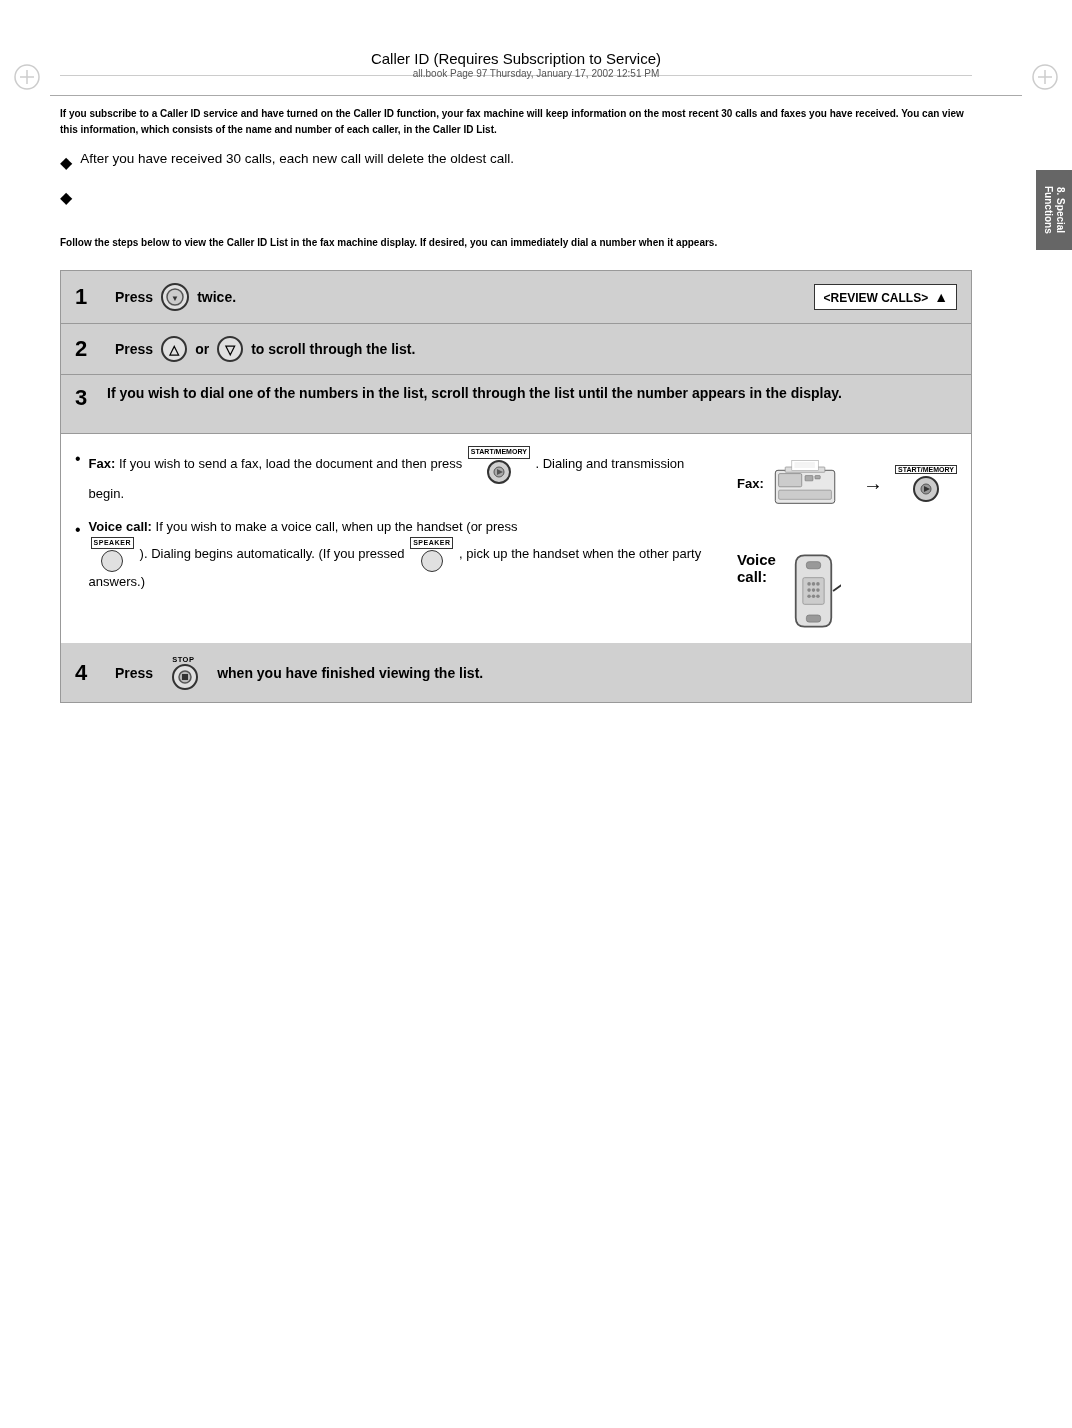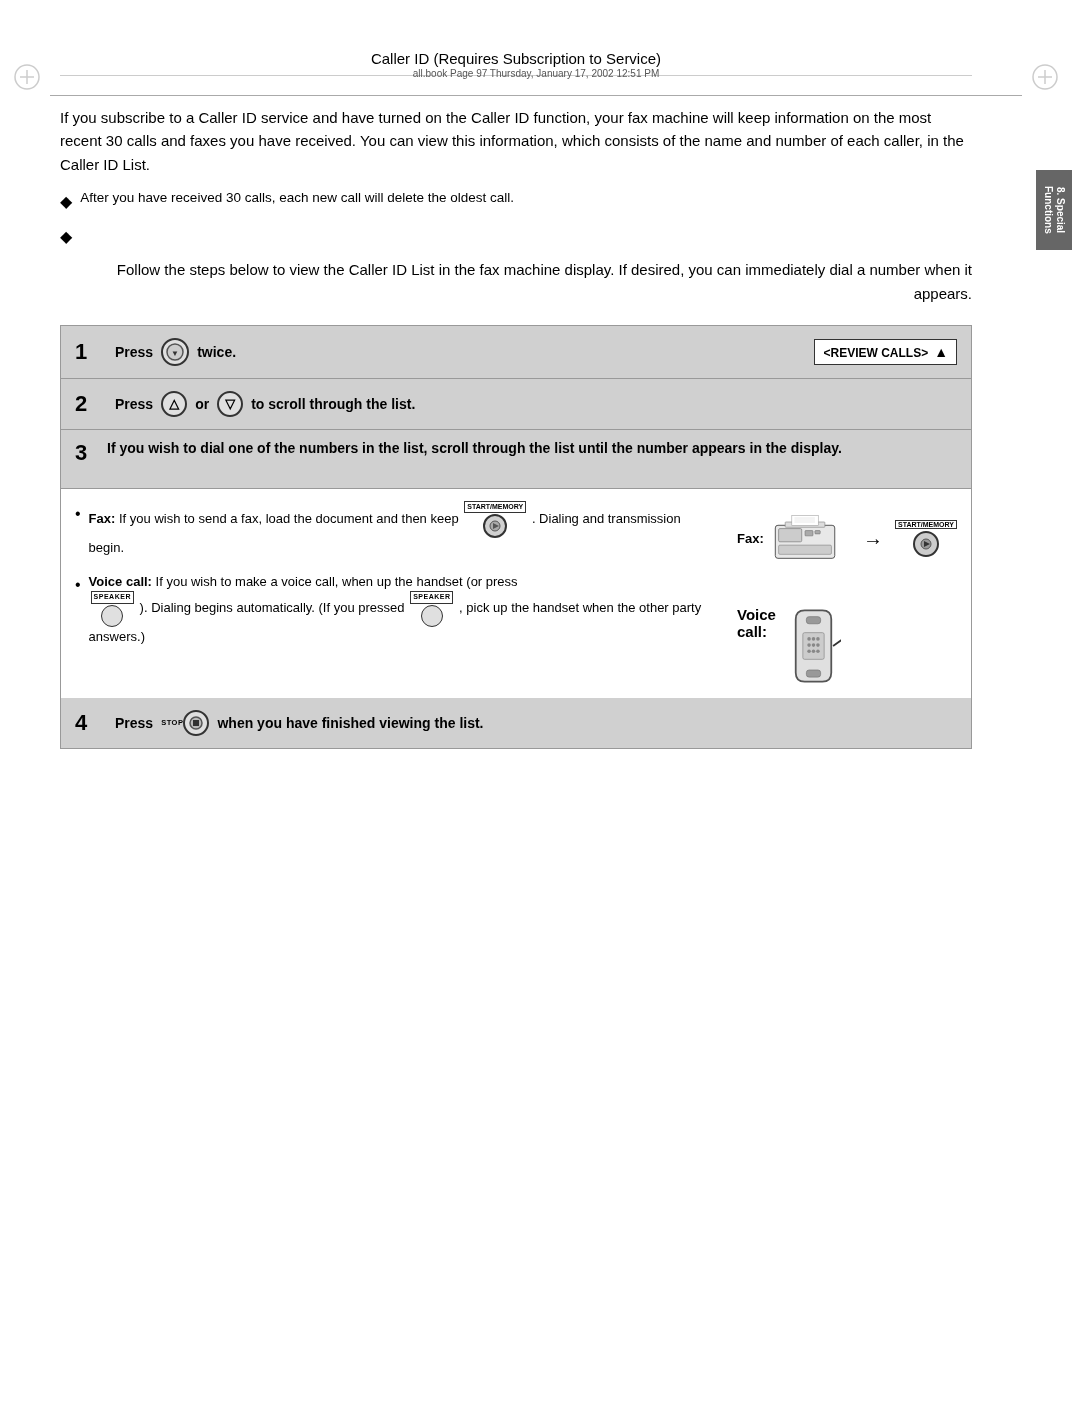--- a/index.html
+++ b/index.html
@@ -87,23 +87,24 @@
     .section-title {
       font-size: 20px;
       font-style: italic;
       font-weight: bold;
       margin-bottom: 16px;
       margin-top: 10px;
     }
 
     
     .body-text {
-      font-size: 15px;
+      font-size: 10px;
       line-height: 1.55;
       margin-bottom: 12px;
+      font-weight: bold;
     }
 
     
     .bullet-item {
       display: flex;
       align-items: flex-start;
       margin-bottom: 8px;
       font-size: 13.5px;
       line-height: 1.55;
     }
@@ -211,23 +212,23 @@
     .step4-layout {
       display: flex;
       align-items: center;
       font-size: 14px;
       font-weight: bold;
       gap: 6px;
     }
 
     .stop-btn {
       display: inline-flex;
-      flex-direction: row;
-      align-items: center;
-      margin: 0 2px;
+      flex-direction: column;
+      align-items: flex-start;
+      margin: 0 13px;
     }
     .stop-btn .stop-label {
       font-size: 7.5px;
       font-weight: bold;
       letter-spacing: 0.5px;
     }
     .stop-btn .stop-circle {
       width: 26px;
       height: 26px;
       border-radius: 50%;
@@ -412,21 +413,21 @@
 
     <div class="bullet-item">
       <span class="diamond">◆</span>
       <span>After you have received 30 calls, each new call will delete the oldest call.</span>
     </div>
 
     <div class="bullet-item">
       <span class="diamond">◆</span>
     </div>
 
-    <p class="body-text" style="margin-top:9px;text-align:right;">
+    <p class="body-text" style="margin-top:24px;">
       <span>Follow the steps below to view the Caller ID List in the fax machine display. If desired, you can immediately dial a number when it appears.</span>
     </p>
 
     <div class="steps-container">
 
       <div class="step" style="background:#d0d0d0; padding:12px 14px;">
         <div class="step1-layout">
           <div class="step1-left">
             <span class="step-number">1</span>
             <span>Press</span>
@@ -471,21 +472,21 @@
 
         <div class="step3-content">
           <div class="step3-two-col">
 
             <div class="step3-left-col">
 
               <div class="sub-bullet">
                 <span class="sub-bullet-dot">•</span>
                 <div class="sub-bullet-text">
                   <span style="font-weight:bold;">Fax:</span>
-                  <span> If you wish to send a fax, load the document and then keep </span>
+                  <span> If you wish to send a fax, load the document and then press </span>
                   
                   <span class="start-mem-btn" style="display:inline-flex; flex-direction:column; align-items:center; vertical-align:middle;">
                     <span class="start-mem-label">START/MEMORY</span>
                     <span class="start-mem-circle">
                       <svg width="14" height="14" viewBox="0 0 14 14">
                           <circle cx="7" cy="7" r="5" fill="#aaa" stroke="#555" stroke-width="1"></circle>
                           <polygon points="5,4 11,7 5,10" fill="#555"></polygon>
                         </svg>
                     </span>
                   </span>

